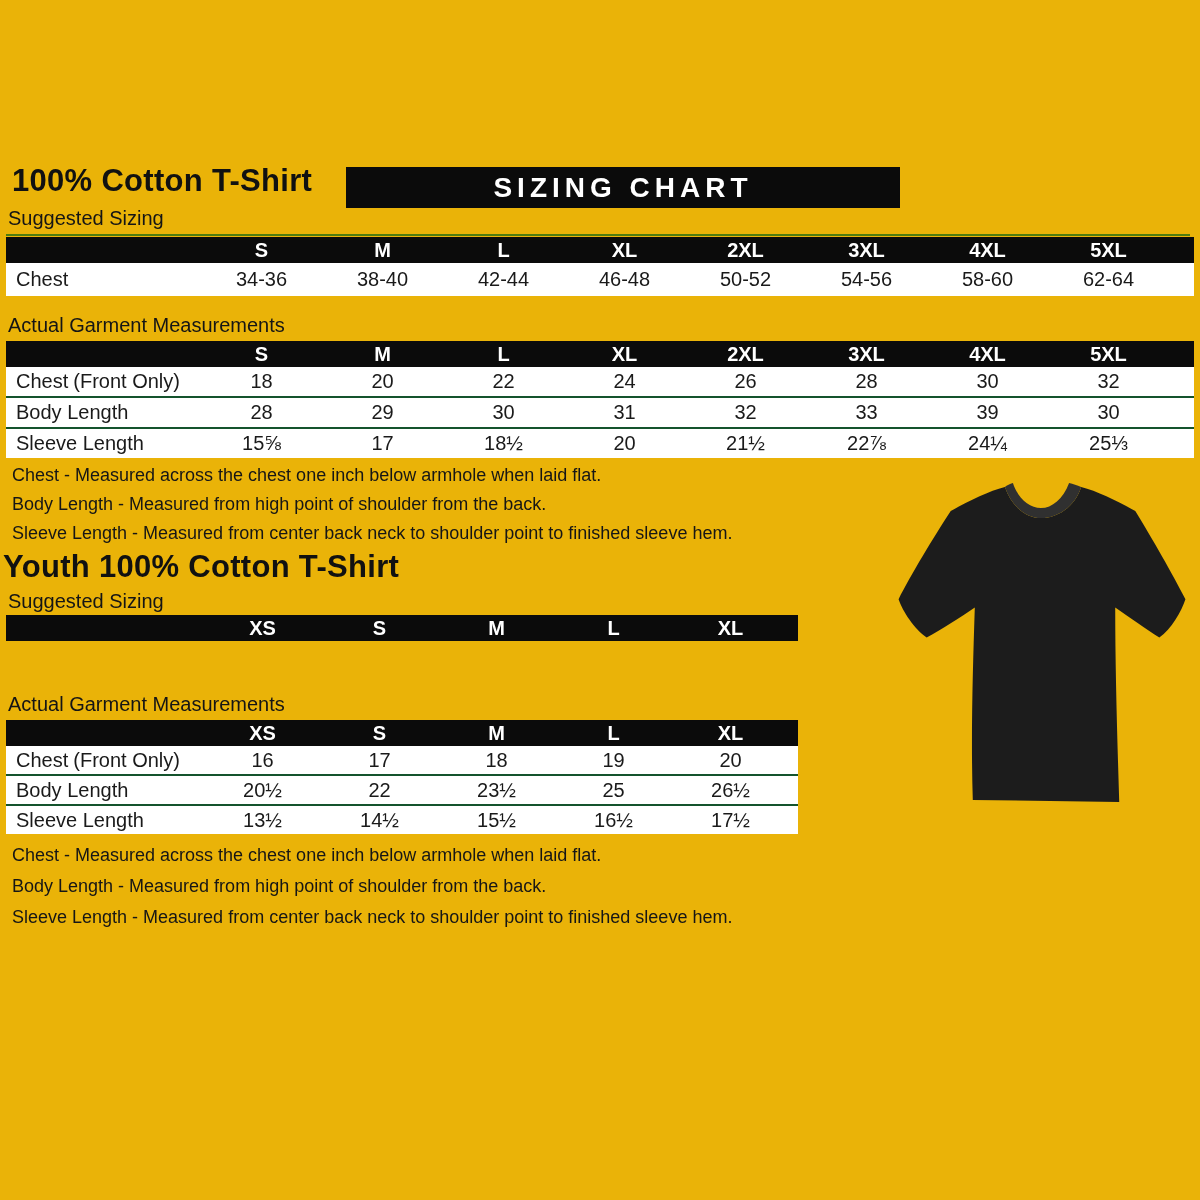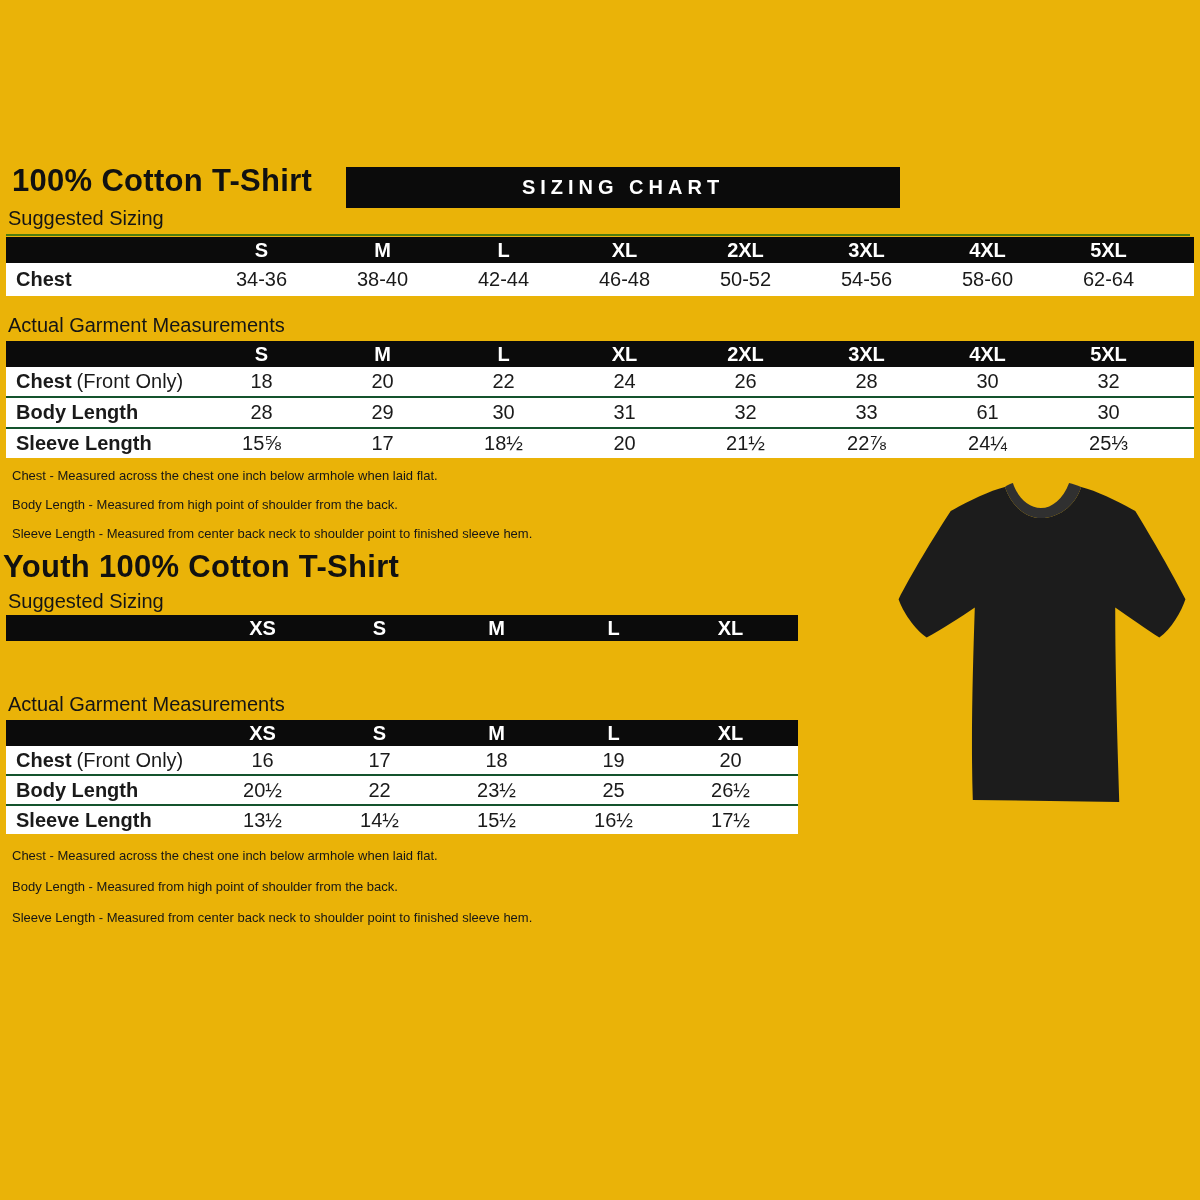--- a/index.html
+++ b/index.html
@@ -7,39 +7,39 @@
     position:relative;width:1200px;height:1200px;background:#eab308;
     font-family:"Liberation Sans", sans-serif;color:#1a1a1a;overflow:hidden;
   }
   .title{position:absolute;font-size:31px;font-weight:bold;color:#111;letter-spacing:.3px;}
   #adult-title{left:12px;top:163px;}
   #youth-title{left:3px;top:549px;}
   .banner{
     position:absolute;left:346px;top:167px;width:554px;height:41px;background:#0b0b0b;
     display:flex;align-items:center;justify-content:center;
   }
-  .banner span{color:#ffffff;font-size:20px;font-weight:bold;letter-spacing:5px;}
+  .banner span{color:#ffffff;font-size:28px;font-weight:bold;letter-spacing:5px;}
   .sec-label{
     position:absolute;left:6px;font-size:20px;color:#151515;
     border-bottom:2px solid #4d7c0f;padding:0 0 4px 2px;
   }
   .tbl{position:absolute;left:6px;}
   .bar{background:#0b0b0b;display:flex;align-items:center;height:26px;}
   .bar .c{color:#fff;font-weight:bold;}
   .row{display:flex;align-items:center;background:#fff;}
   .row + .row{border-top:2px solid #14532d;}
   .c{text-align:center;font-size:20px;}
   .adult .lab,.adult .lab-sp{width:195px;flex:0 0 195px;}
   .adult .c{width:121px;flex:0 0 121px;}
   .youth .lab,.youth .lab-sp{width:198px;flex:0 0 198px;}
   .youth .c{width:117px;flex:0 0 117px;}
   .lab{padding-left:10px;font-size:20px;box-sizing:border-box;}
-  .b{font-weight:bold;text-align:right;}
+  .b{font-weight:normal;text-align:right;}
   .sfx{font-weight:normal;margin-left:5px;}
-  .notes{position:absolute;left:12px;font-size:13px;color:#161616;}
+  .notes{position:absolute;left:12px;font-size:18px;color:#161616;}
   .notes div{height:29px;line-height:29px;}
   #notes-youth div{height:31px;line-height:31px;}
   .tshirt{position:absolute;left:888px;top:477px;width:307px;height:336px;}
 </style>
 </head>
 <body>
 
 <div class="page">
 
   <div class="title" id="adult-title">100% Cotton T-Shirt</div>
@@ -101,21 +101,21 @@
       <div class="c">32</div>
     </div>
     <div class="row" style="height:29px;">
       <div class="lab"><span class="b">Body Length</span></div>
       <div class="c">28</div>
       <div class="c">29</div>
       <div class="c">30</div>
       <div class="c">31</div>
       <div class="c">32</div>
       <div class="c">33</div>
-      <div class="c">61</div>
+      <div class="c">39</div>
       <div class="c">30</div>
     </div>
     <div class="row" style="height:29px;">
       <div class="lab"><span class="b">Sleeve Length</span></div>
       <div class="c">15⅝</div>
       <div class="c">17</div>
       <div class="c">18½</div>
       <div class="c">20</div>
       <div class="c">21½</div>
       <div class="c">22⅞</div>

